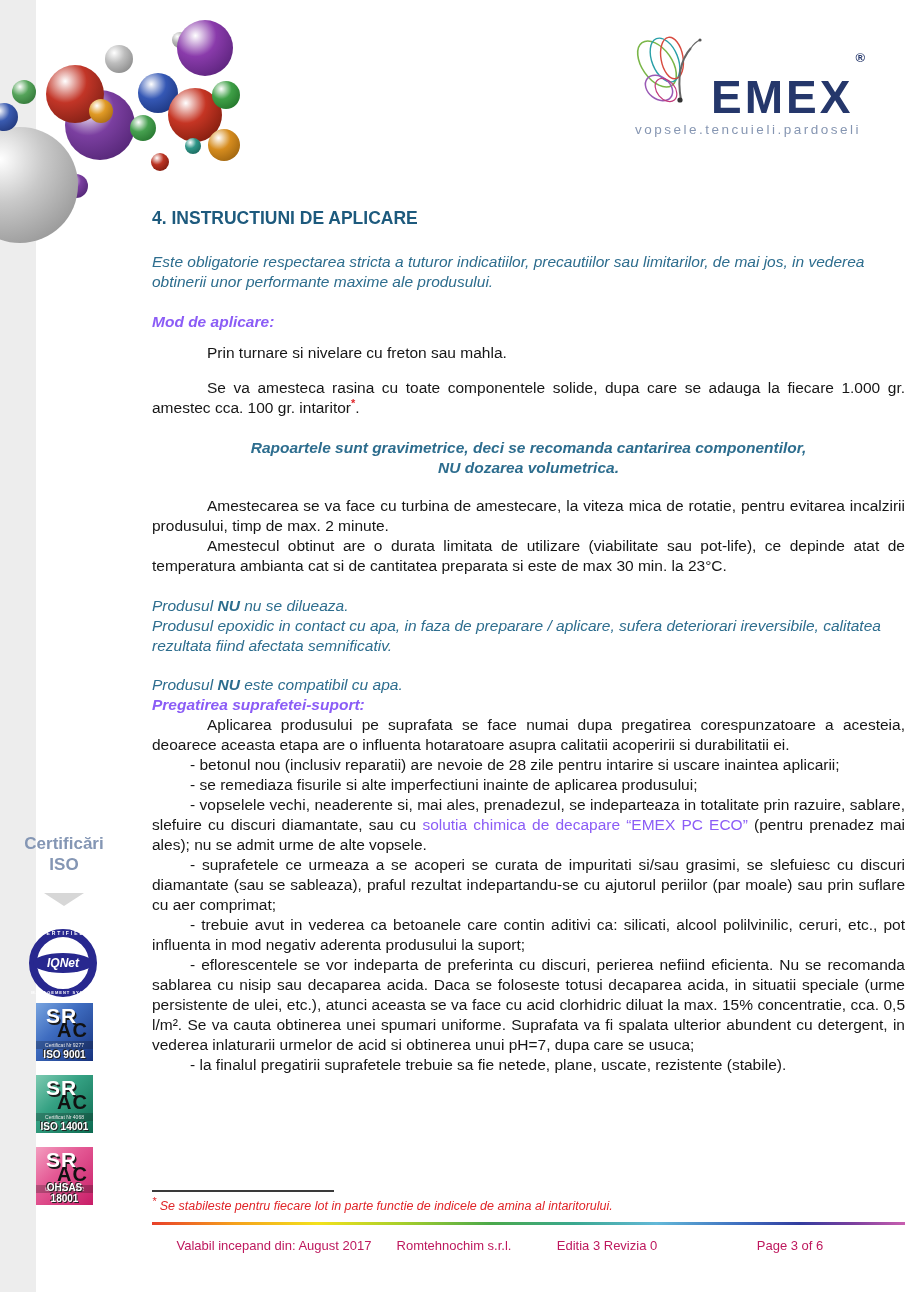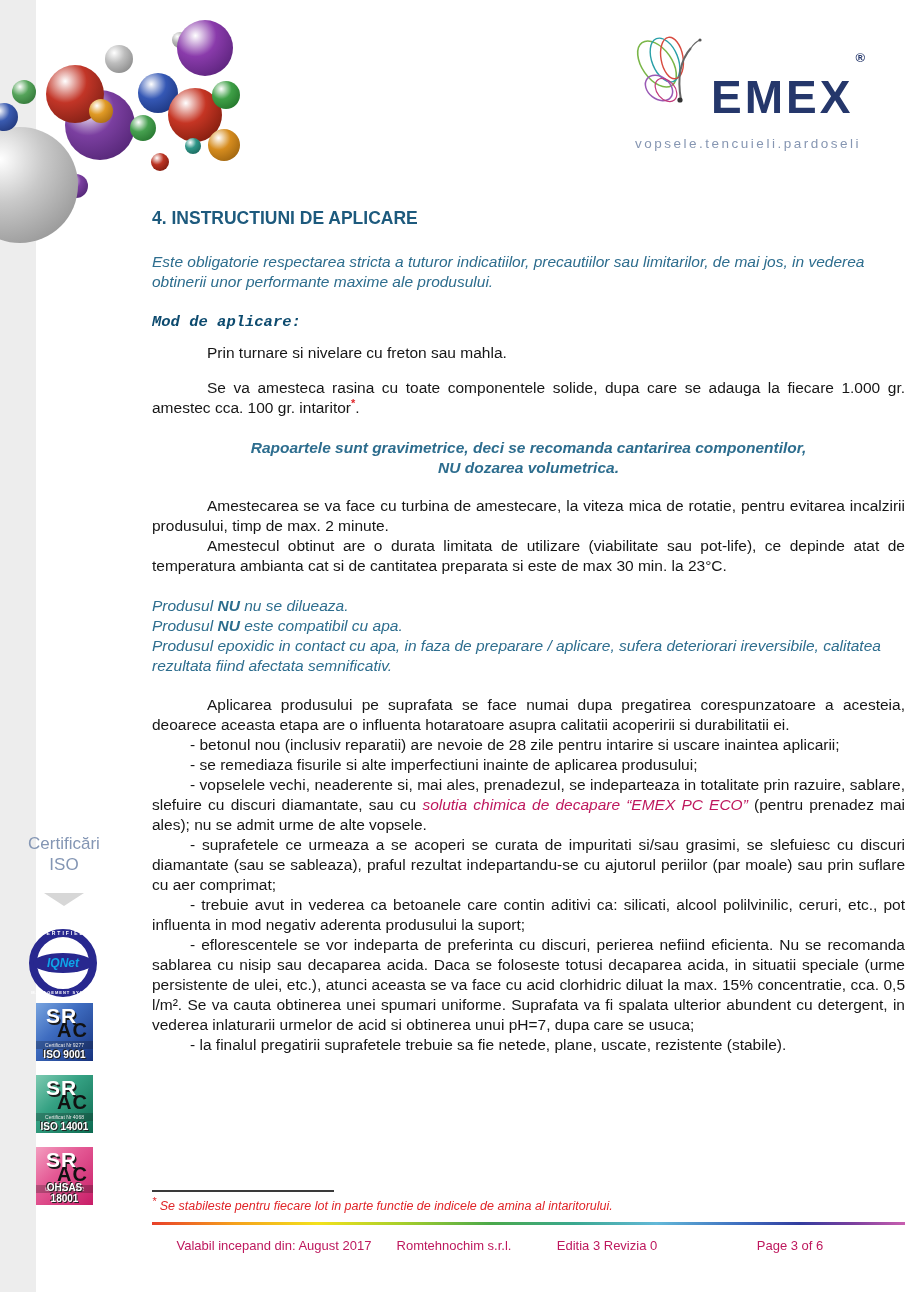--- a/index.html
+++ b/index.html
@@ -9,37 +9,37 @@
 
   
   .spheres{position:absolute;left:0;top:0;width:270px;height:250px;z-index:2;}
   .sph{position:absolute;border-radius:50%;}
 
   
   .brand{position:absolute;left:618px;top:30px;width:260px;z-index:3;text-align:center;}
   .brand-row{display:flex;align-items:flex-end;justify-content:center;gap:4px;}
   .brand-word{font-size:46px;font-weight:bold;letter-spacing:3px;color:#25376b;line-height:1;}
   .brand-reg{font-size:13px;color:#25376b;vertical-align:top;position:relative;top:-24px;left:2px;font-weight:bold;}
-  .tagline{margin-top:16px;font-size:13.5px;letter-spacing:2.5px;color:#8696b2;}
+  .tagline{margin-top:2px;font-size:13.5px;letter-spacing:2.5px;color:#8696b2;}
 
   
   .cert-title{position:absolute;left:8px;top:833px;width:112px;text-align:center;z-index:3;
-              color:#8496b4;font-weight:normal;font-size:17px;line-height:21px;}
+              color:#8496b4;font-weight:bold;font-size:17px;line-height:21px;}
   .chevron{position:absolute;left:44px;top:893px;width:0;height:0;z-index:3;
            border-left:20px solid transparent;border-right:20px solid transparent;
            border-top:13px solid #d7d7d7;}
   .iqnet{position:absolute;left:29px;top:929px;width:68px;height:68px;z-index:3;
          border-radius:50%;border:8px solid #28288f;background:#ffffff;box-sizing:border-box;}
   .iqnet .arc-top{position:absolute;left:0;top:-7px;width:100%;text-align:center;
          font-size:5px;letter-spacing:2px;color:#ffffff;font-weight:bold;}
   .iqnet .arc-bottom{position:absolute;left:-6px;bottom:-6px;width:64px;text-align:center;
          font-size:4px;letter-spacing:1px;color:#ffffff;font-weight:bold;}
   .iqnet .band{position:absolute;left:-4px;top:16px;width:60px;height:20px;background:#28288f;
          border-radius:50%;display:flex;align-items:center;justify-content:center;}
-  .iqnet .band span{color:#0ea5e9;font-size:12px;font-weight:bold;font-style:italic;}
+  .iqnet .band span{color:#ffffff;font-size:12px;font-weight:bold;font-style:italic;}
 
   .badge{position:absolute;left:36px;width:57px;height:58px;z-index:3;box-sizing:border-box;
          overflow:hidden;}
   .badge.b1{top:1003px;background:linear-gradient(135deg,#79a5e0 0%,#3e6cc0 40%,#16327e 100%);}
   .badge.b2{top:1075px;background:linear-gradient(135deg,#7ecbb2 0%,#35a183 40%,#0d6a50 100%);}
   .badge.b3{top:1147px;background:linear-gradient(135deg,#f49ec0 0%,#e45a95 40%,#c81d67 100%);}
   .badge .sr{position:absolute;left:10px;top:1px;font-size:21px;font-weight:bold;color:#ffffff;
              text-shadow:1.5px 1.5px 0 #1a1a1a;letter-spacing:1px;}
   .badge .ac{position:absolute;left:21px;top:16px;font-size:20px;font-weight:bold;color:#111111;
              letter-spacing:1px;}
@@ -48,32 +48,32 @@
   .badge .lbl{position:absolute;left:0;bottom:1px;width:100%;text-align:center;font-size:10px;
              font-weight:bold;color:#ffffff;text-shadow:1px 1px 0 #222,-1px -1px 0 #222;}
 
   
   .content{position:absolute;left:152px;top:208px;width:753px;z-index:3;
            font-size:15.5px;line-height:20px;}
   .content p{margin:0;}
   h1.sec{font-size:17.5px;font-weight:bold;color:#1d5a7d;margin:0 0 24px 0;line-height:20px;}
   .c-ital{color:#2d6d8e;font-style:italic;}
   .c-bold{color:#2d6d8e;font-style:italic;font-weight:bold;text-align:center;}
-  .subhead{color:#0c4a6e;font-style:italic;font-weight:bold;font-family:Liberation Mono, monospace;}
+  .subhead{color:#8b5cf6;font-style:italic;font-weight:bold;}
   .body-p{text-align:justify;color:#161616;}
   .ind55{text-indent:55px;}
   .ind38{text-indent:38px;}
   .mb20{margin-bottom:20px !important;}
   .mb18{margin-bottom:18px !important;}
   .mb15{margin-bottom:15px !important;}
   .mb13{margin-bottom:13px !important;}
   .mb19{margin-bottom:19px !important;}
   .star{color:#e02428;font-weight:bold;}
   .sup{vertical-align:super;font-size:11px;line-height:0;}
-  .link{color:#be185d;font-style:italic;}
+  .link{color:#8b5cf6;}
   .nbold{font-weight:bold;}
 
   
   .fn-rule{position:absolute;left:152px;top:1190px;width:182px;height:2px;background:#3a3a3a;z-index:3;}
   .footnote{position:absolute;left:152px;top:1198px;width:753px;z-index:3;color:#e02428;
             font-size:12.5px;font-style:italic;line-height:16px;}
   .rainbow{position:absolute;left:152px;top:1222px;width:753px;height:3px;z-index:3;
            background:linear-gradient(to right,#e8402a 0%,#f5a11c 11%,#f3e11c 22%,#a8cf2a 33%,
            #4aa84a 45%,#3aa88f 56%,#62b8d8 67%,#3f6fc0 78%,#323c9e 86%,#7a3f9e 93%,#c95fb0 100%);}
   .footer-cell{position:absolute;top:1238px;transform:translateX(-50%);white-space:nowrap;
@@ -177,23 +177,24 @@
     <p class="c-bold mb18">
       <span>Rapoartele sunt gravimetrice, deci se recomanda cantarirea componentilor,</span><br>
       <span>NU dozarea volumetrica.</span>
     </p>
 
     <p class="body-p ind55">Amestecarea se va face cu turbina de amestecare, la viteza mica de rotatie, pentru evitarea incalzirii produsului, timp de max. 2 minute.</p>
     <p class="body-p ind55 mb20">Amestecul obtinut are o durata limitata de utilizare (viabilitate sau pot-life), ce depinde atat de temperatura ambianta cat si de cantitatea preparata si este de max 30 min. la 23°C.</p>
 
 
     <p class="c-ital"><span>Produsul </span><span class="nbold">NU</span><span> nu se dilueaza.</span></p>
+    <p class="c-ital mb19">Produsul epoxidic in contact cu apa, in faza de preparare / aplicare, sufera deteriorari ireversibile, calitatea rezultata fiind afectata semnificativ.</p>
     <p class="c-ital"><span>Produsul </span><span class="nbold">NU</span><span> este compatibil cu apa.</span></p>
-    <p class="c-ital mb19">Produsul epoxidic in contact cu apa, in faza de preparare / aplicare, sufera deteriorari ireversibile, calitatea rezultata fiind afectata semnificativ.</p>
-
+
+    <p class="subhead">Pregatirea suprafetei-suport:</p>
     <p class="body-p ind55">Aplicarea produsului pe suprafata se face numai dupa pregatirea corespunzatoare a acesteia, deoarece aceasta etapa are o influenta hotaratoare asupra calitatii acoperirii si durabilitatii ei.</p>
     <p class="body-p ind38">- betonul nou (inclusiv reparatii) are nevoie de 28 zile pentru intarire si uscare inaintea aplicarii;</p>
     <p class="body-p ind38">- se remediaza fisurile si alte imperfectiuni inainte de aplicarea produsului;</p>
     <p class="body-p ind38">
       <span>- vopselele vechi, neaderente si, mai ales, prenadezul, se indeparteaza in totalitate prin razuire, sablare, slefuire cu discuri diamantate, sau cu </span><span class="link">solutia chimica de decapare “EMEX PC ECO”</span><span> (pentru prenadez mai ales); nu se admit urme de alte vopsele.</span>
     </p>
     <p class="body-p ind38">- suprafetele ce urmeaza a se acoperi se curata de impuritati si/sau grasimi, se slefuiesc cu discuri diamantate (sau se sableaza), praful rezultat indepartandu-se cu ajutorul periilor (par moale) sau prin suflare cu aer comprimat;</p>
     <p class="body-p ind38">- trebuie avut in vederea ca betoanele care contin aditivi ca: silicati, alcool polilvinilic, ceruri, etc., pot influenta in mod negativ aderenta produsului la suport;</p>
     <p class="body-p ind38">- eflorescentele se vor indeparta de preferinta cu discuri, perierea nefiind eficienta. Nu se recomanda sablarea cu nisip sau decaparea acida. Daca se foloseste totusi decaparea acida, in situatii speciale (urme persistente de ulei, etc.), atunci aceasta se va face cu acid clorhidric diluat la max. 15% concentratie, cca. 0,5 l/m². Se va cauta obtinerea unei spumari uniforme. Suprafata va fi spalata ulterior abundent cu detergent, in vederea inlaturarii urmelor de acid si obtinerea unui pH=7, dupa care se usuca;</p>
     <p class="body-p ind38">- la finalul pregatirii suprafetele trebuie sa fie netede, plane, uscate, rezistente (stabile).</p>

